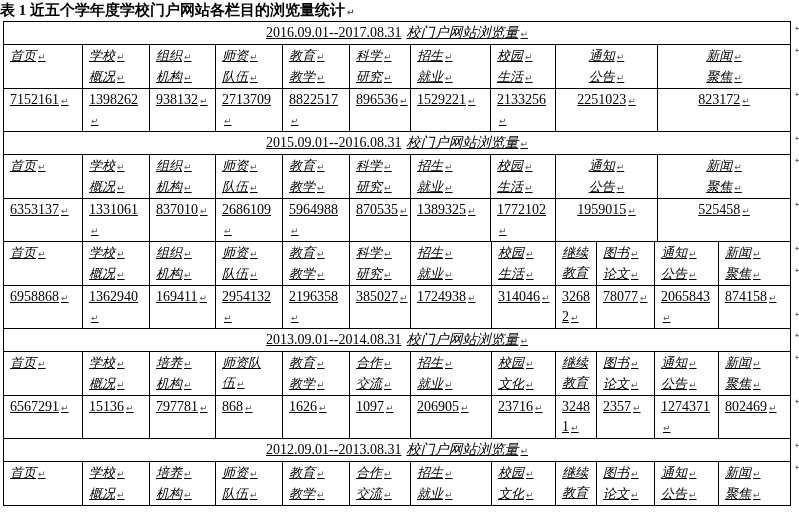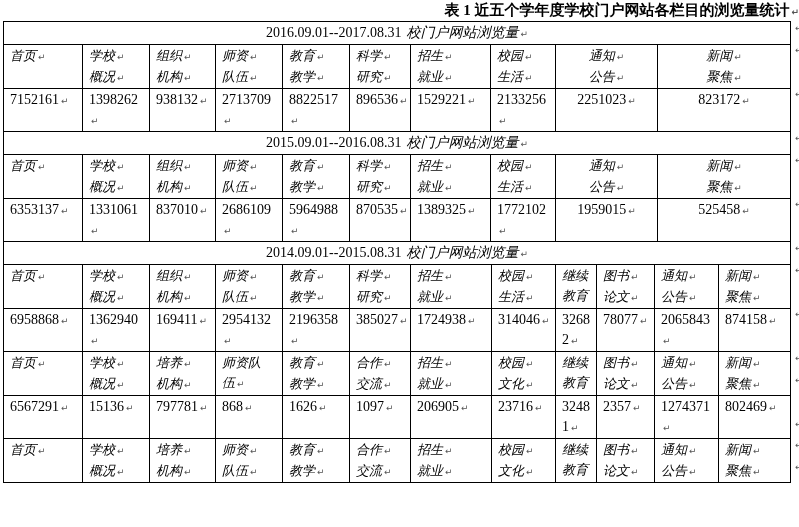--- a/index.html
+++ b/index.html
@@ -2,24 +2,24 @@
 <html><head>
 <meta charset="utf-8">
 <style>
   html,body{margin:0;padding:0;}
   body{
     width:799px;height:527px;background:#ffffff;color:#000;
     font-family:"Liberation Serif", serif;
     -webkit-font-smoothing:antialiased;
   }
   .doc-title{
-    height:21px;text-align:right;font-weight:bold;font-size:15px;
+    height:21px;text-align:left;font-weight:bold;font-size:15px;
     line-height:21px;white-space:nowrap;
   }
-  .section{position:relative;width:788px;}
+  .section{position:relative;width:788px;text-decoration:underline;}
   table{
     border-collapse:collapse;table-layout:fixed;width:787px;margin-left:3px;
     background:#fff;
   }
   .section + .section table{margin-top:-1px;padding-left:8px;}
   td{
     border:1px solid #000;vertical-align:top;overflow:hidden;
     padding:1px 2px 0 6px;
   }
   
@@ -186,23 +186,20 @@
         <col>
         <col>
         <col>
         <col>
         <col>
         <col>
         <col>
         <col>
       </colgroup>
     <tbody>
-      <tr class="r-period">
-        <td colspan="12"><span class="dates">2014.09.01--2015.08.31</span><span class="plabel">校门户网站浏览量<span class="pm">↵</span></span></td>
-      </tr>
       <tr class="r-head">
         <td>首页<span class="pm">↵</span></td>
         <td>学校<span class="pm">↵</span><br>概况<span class="pm">↵</span></td>
         <td>组织<span class="pm">↵</span><br>机构<span class="pm">↵</span></td>
         <td>师资<span class="pm">↵</span><br>队伍<span class="pm">↵</span></td>
         <td>教育<span class="pm">↵</span><br>教学<span class="pm">↵</span></td>
         <td>科学<span class="pm">↵</span><br>研究<span class="pm">↵</span></td>
         <td>招生<span class="pm">↵</span><br>就业<span class="pm">↵</span></td>
         <td>校园<span class="pm">↵</span><br>生活<span class="pm">↵</span></td>
         <td>继续<br>教育</td>
@@ -249,20 +246,23 @@
         <col>
         <col>
         <col>
         <col>
         <col>
         <col>
         <col>
         <col>
       </colgroup>
     <tbody>
+      <tr class="r-period">
+        <td colspan="12"><span class="dates">2013.09.01--2014.08.31</span><span class="plabel">校门户网站浏览量<span class="pm">↵</span></span></td>
+      </tr>
       <tr class="r-head">
         <td>首页<span class="pm">↵</span></td>
         <td>学校<span class="pm">↵</span><br>概况<span class="pm">↵</span></td>
         <td>培养<span class="pm">↵</span><br>机构<span class="pm">↵</span></td>
         <td>师资队<br>伍<span class="pm">↵</span></td>
         <td>教育<span class="pm">↵</span><br>教学<span class="pm">↵</span></td>
         <td>合作<span class="pm">↵</span><br>交流<span class="pm">↵</span></td>
         <td>招生<span class="pm">↵</span><br>就业<span class="pm">↵</span></td>
         <td>校园<span class="pm">↵</span><br>文化<span class="pm">↵</span></td>
         <td>继续<br>教育</td>
@@ -309,20 +309,23 @@
         <col>
         <col>
         <col>
         <col>
         <col>
         <col>
         <col>
         <col>
       </colgroup>
     <tbody>
+      <tr class="r-period">
+        <td colspan="12"><span class="dates">2012.09.01--2013.08.31</span><span class="plabel">校门户网站浏览量<span class="pm">↵</span></span></td>
+      </tr>
       <tr class="r-head">
         <td>首页<span class="pm">↵</span></td>
         <td>学校<span class="pm">↵</span><br>概况<span class="pm">↵</span></td>
         <td>培养<span class="pm">↵</span><br>机构<span class="pm">↵</span></td>
         <td>师资<span class="pm">↵</span><br>队伍<span class="pm">↵</span></td>
         <td>教育<span class="pm">↵</span><br>教学<span class="pm">↵</span></td>
         <td>合作<span class="pm">↵</span><br>交流<span class="pm">↵</span></td>
         <td>招生<span class="pm">↵</span><br>就业<span class="pm">↵</span></td>
         <td>校园<span class="pm">↵</span><br>文化<span class="pm">↵</span></td>
         <td>继续<br>教育</td>

